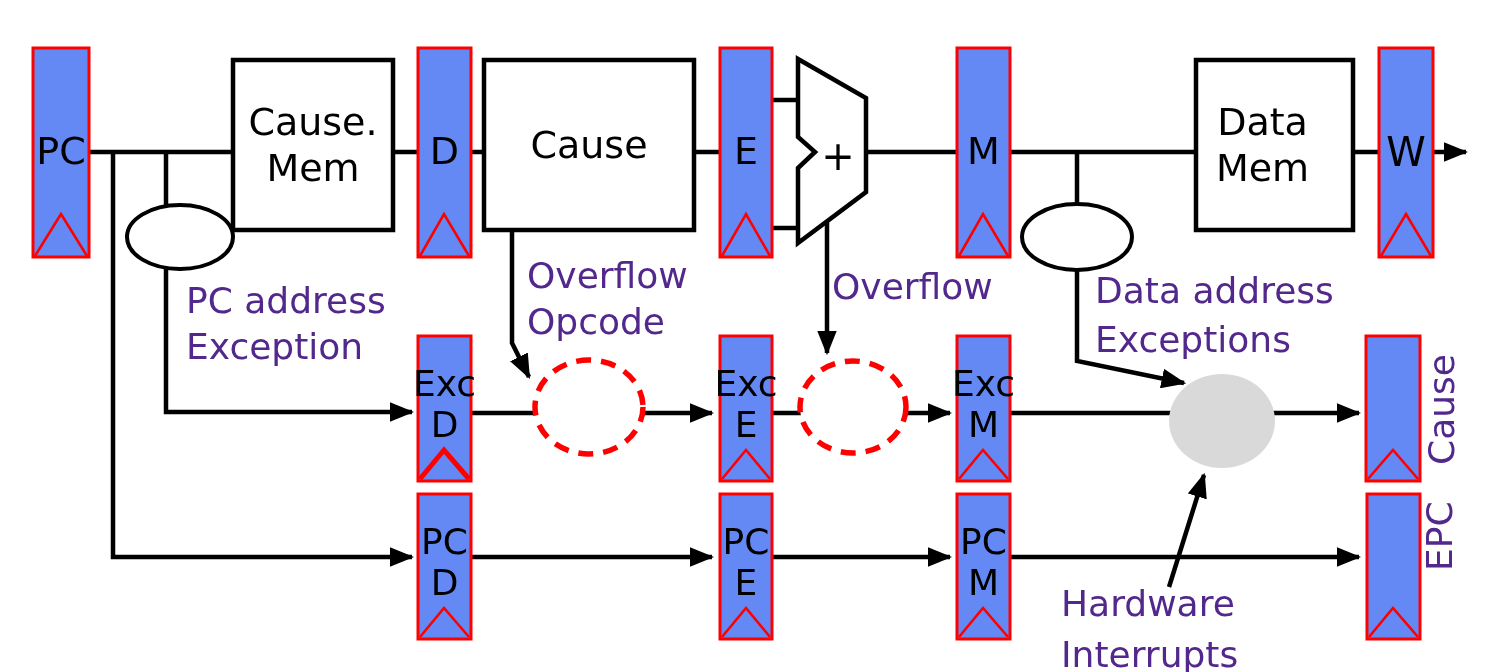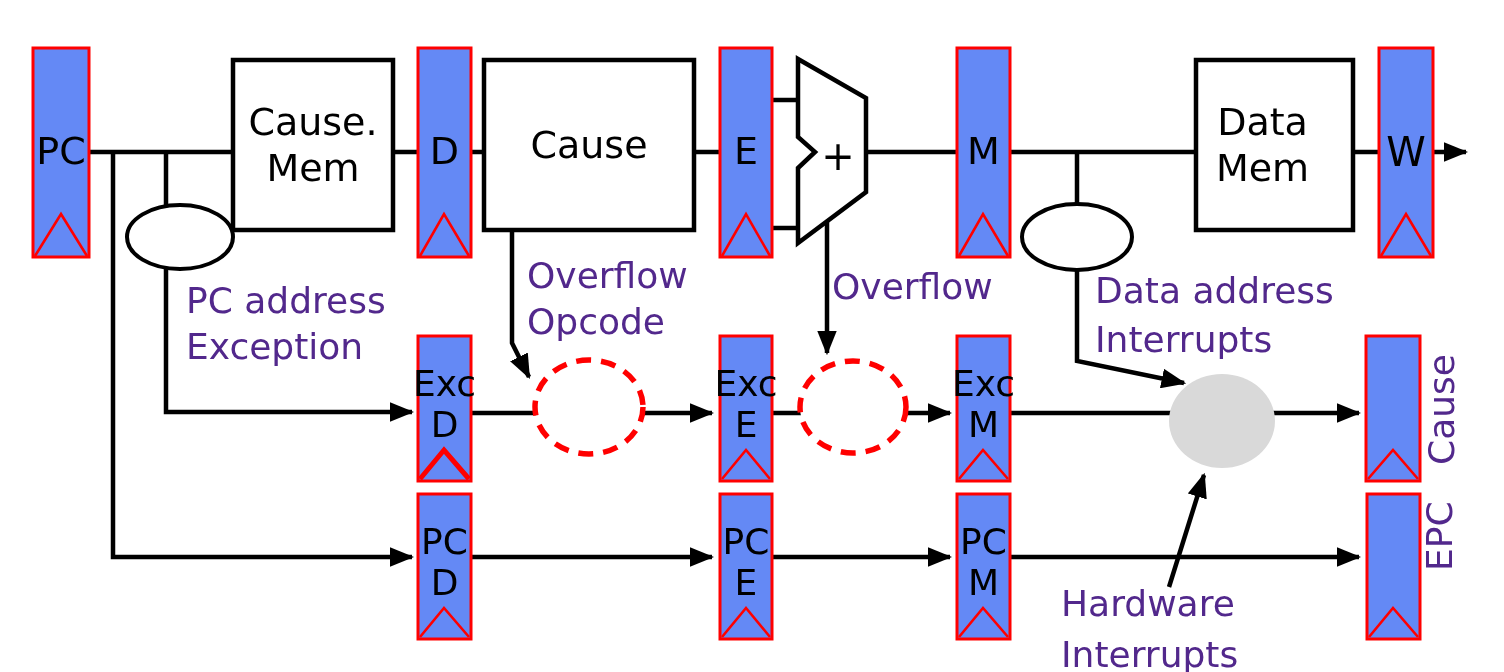--- a/index.html
+++ b/index.html
@@ -159,16 +159,16 @@
   <div class="lbl boxlbl" style="left:1184px;top:60px;width:157px;height:170px;">Data
 Mem</div>
   <div class="lbl" style="left:812px;top:130px;width:52px;height:52px;font-size:40px;">+</div>
 
   <div class="ann" style="left:186px;top:278px;">PC address
 Exception</div>
   <div class="ann" style="left:527px;top:253px;">Overflow
 Opcode</div>
   <div class="ann" style="left:832px;top:264px;">Overflow</div>
   <div class="ann" style="left:1095px;top:266px;line-height:49px;">Data address
-Interrupts</div>
+Exceptions</div>
   <div class="ann" style="left:1061px;top:578px;line-height:51px;">Hardware
 Interrupts</div>
 </div>
 
 </body></html>

